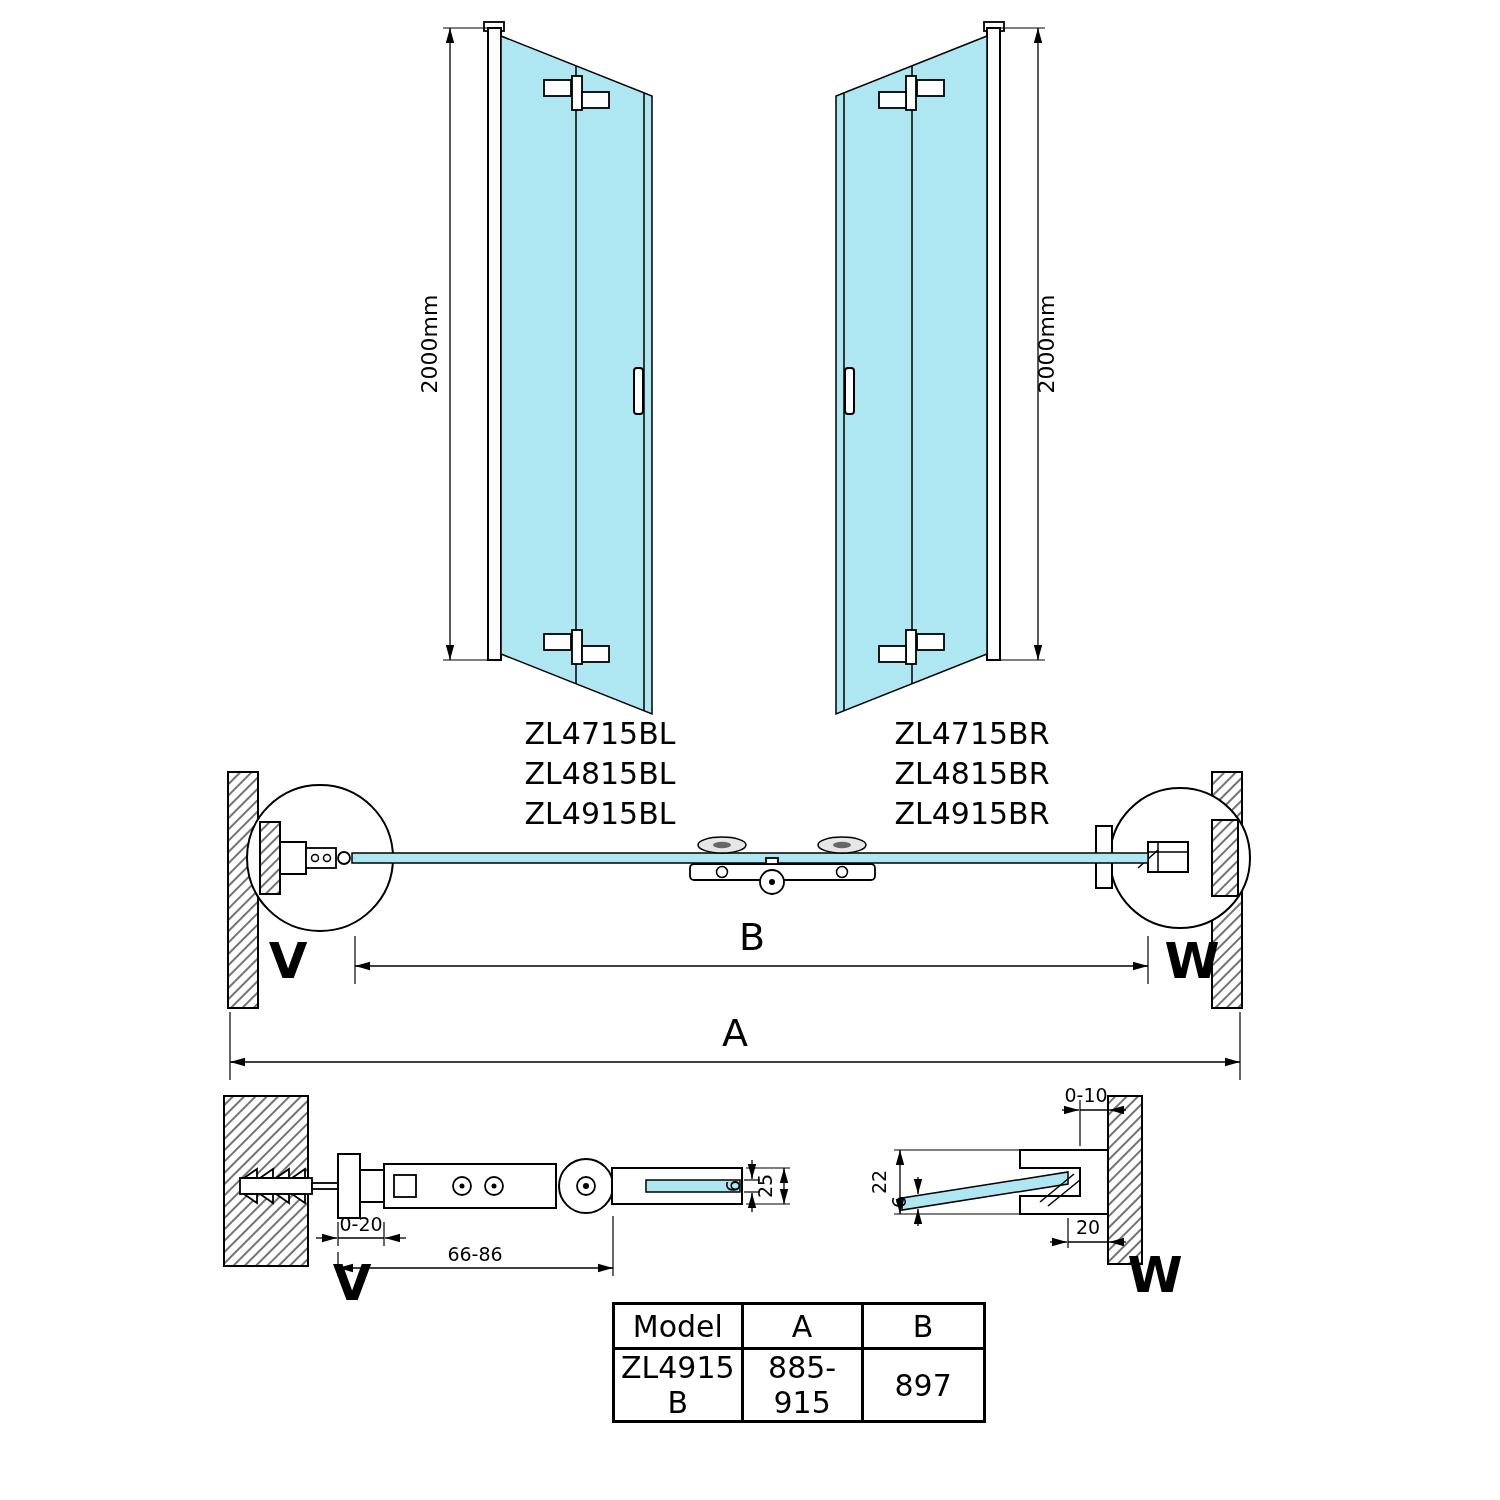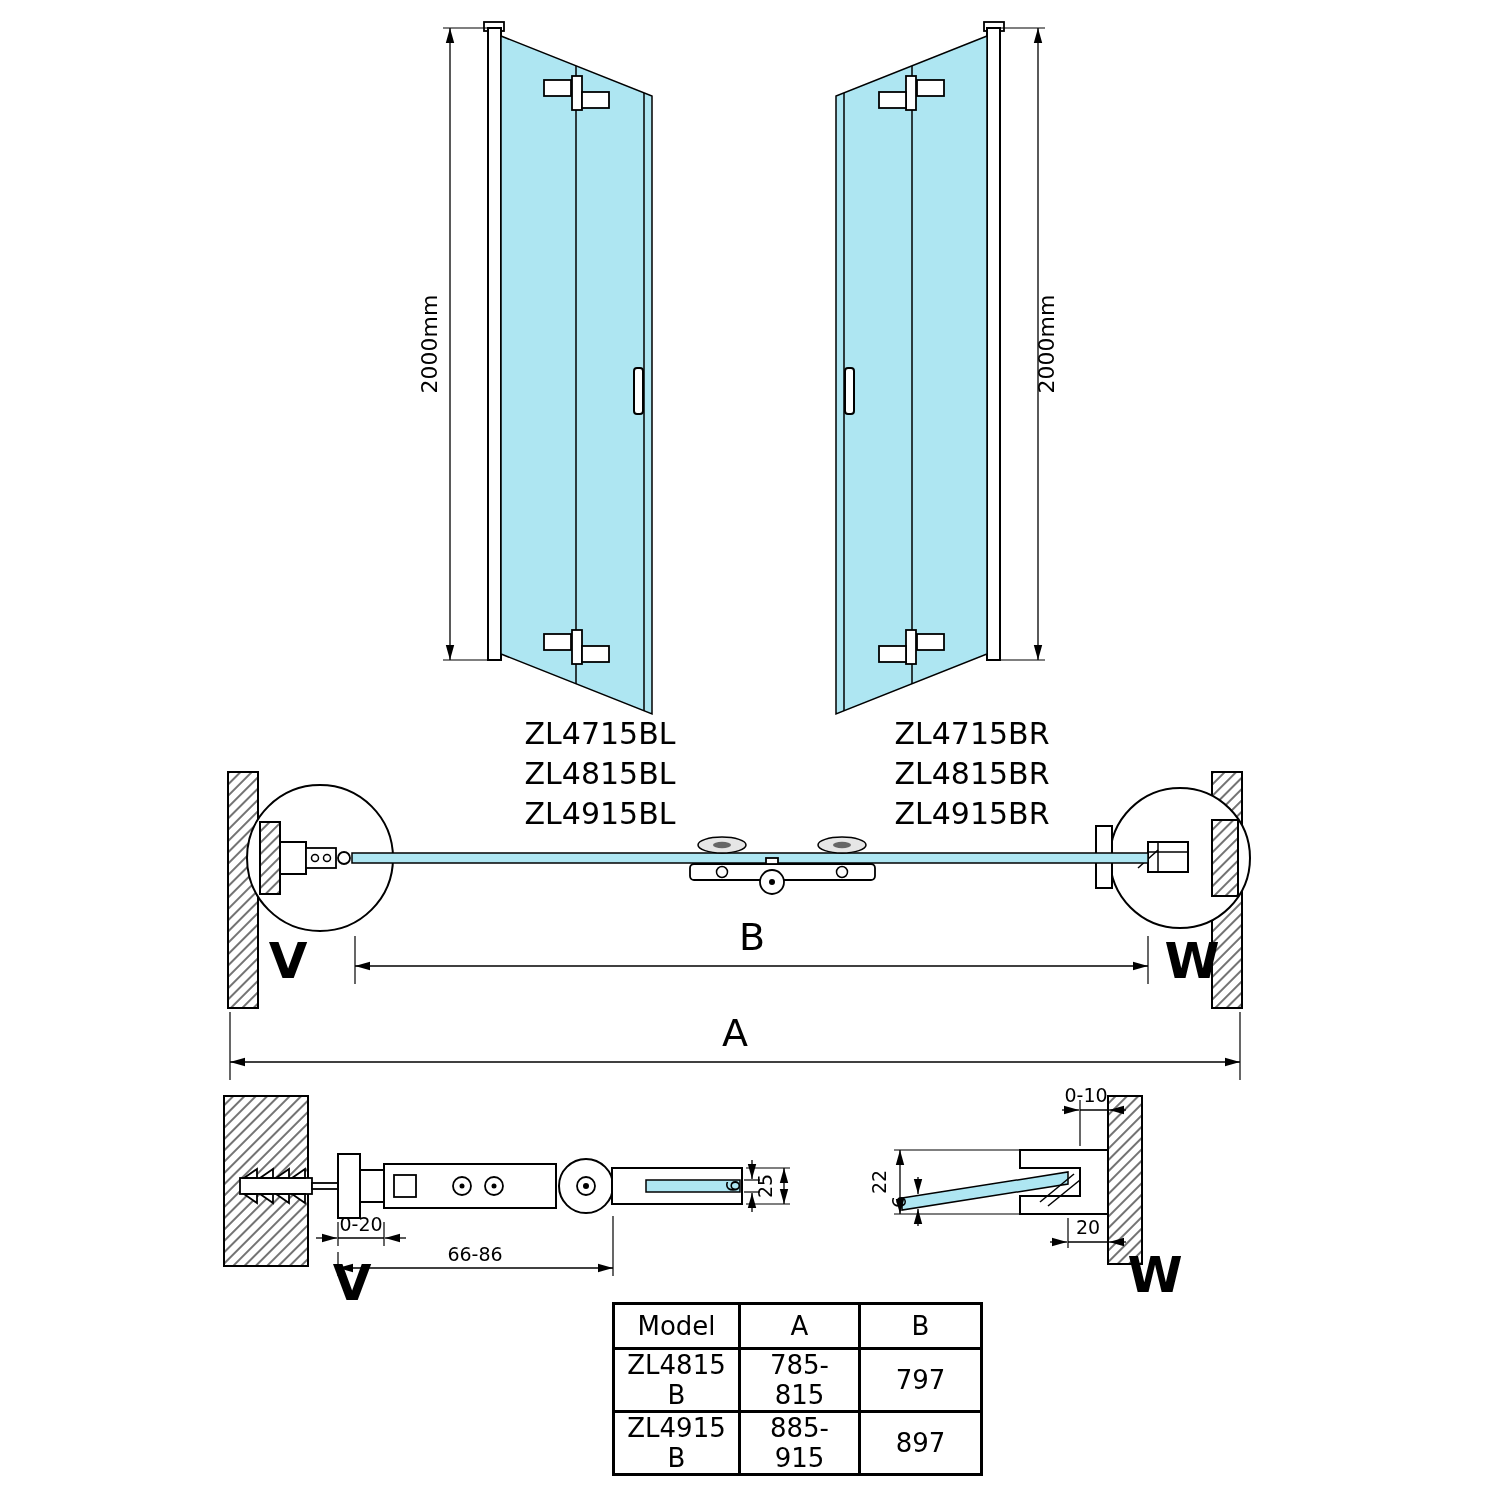--- a/index.html
+++ b/index.html
@@ -18,21 +18,21 @@
   .s2   { stroke:#000; fill:#fff; stroke-width:2; }
   .s18  { stroke:#000; fill:#fff; stroke-width:1.8; }
   .thin { stroke:#000; stroke-width:1.2; fill:none; }
   .glass { fill:var(--glass,#aee6f2); stroke:#000; stroke-width:1.5; }
   .hatch { fill:url(#hatch); stroke:#000; stroke-width:2; }
   .dim  { stroke:#000; stroke-width:1.3; fill:none; marker-start:url(#arr); marker-end:url(#arr); }
   .dimE { stroke:#000; stroke-width:1.3; fill:none; marker-end:url(#arr); }
 
   #size-table { position:absolute; left:612px; top:1302px; border-collapse:collapse; background:#fff; }
   #size-table th, #size-table td {
-    border:3px solid #000; font-size:26px; font-weight:normal; text-align:center;
+    border:3px solid #000; font-size:30px; font-weight:normal; text-align:center;
     padding:0 6px; height:45px; font-family:"DejaVu Sans", sans-serif;
   }
   #size-table .c-model { width:126px; }
   #size-table .c-a { width:120px; }
   #size-table .c-b { width:122px; }
 </style>
 </head>
 <body>
 
 <div id="stage">
@@ -243,24 +243,19 @@
 <table id="size-table">
   <thead>
     <tr>
       <th class="c-model">Model</th>
       <th class="c-a">A</th>
       <th class="c-b">B</th>
     </tr>
   </thead>
   <tbody>
     <tr>
-      <td>ZL4815 B</td>
-      <td>785-815</td>
-      <td>797</td>
-    </tr>
-    <tr>
       <td>ZL4915 B</td>
       <td>885-915</td>
       <td>897</td>
     </tr>
   </tbody>
 </table>
 </div>
 
 </body></html>

